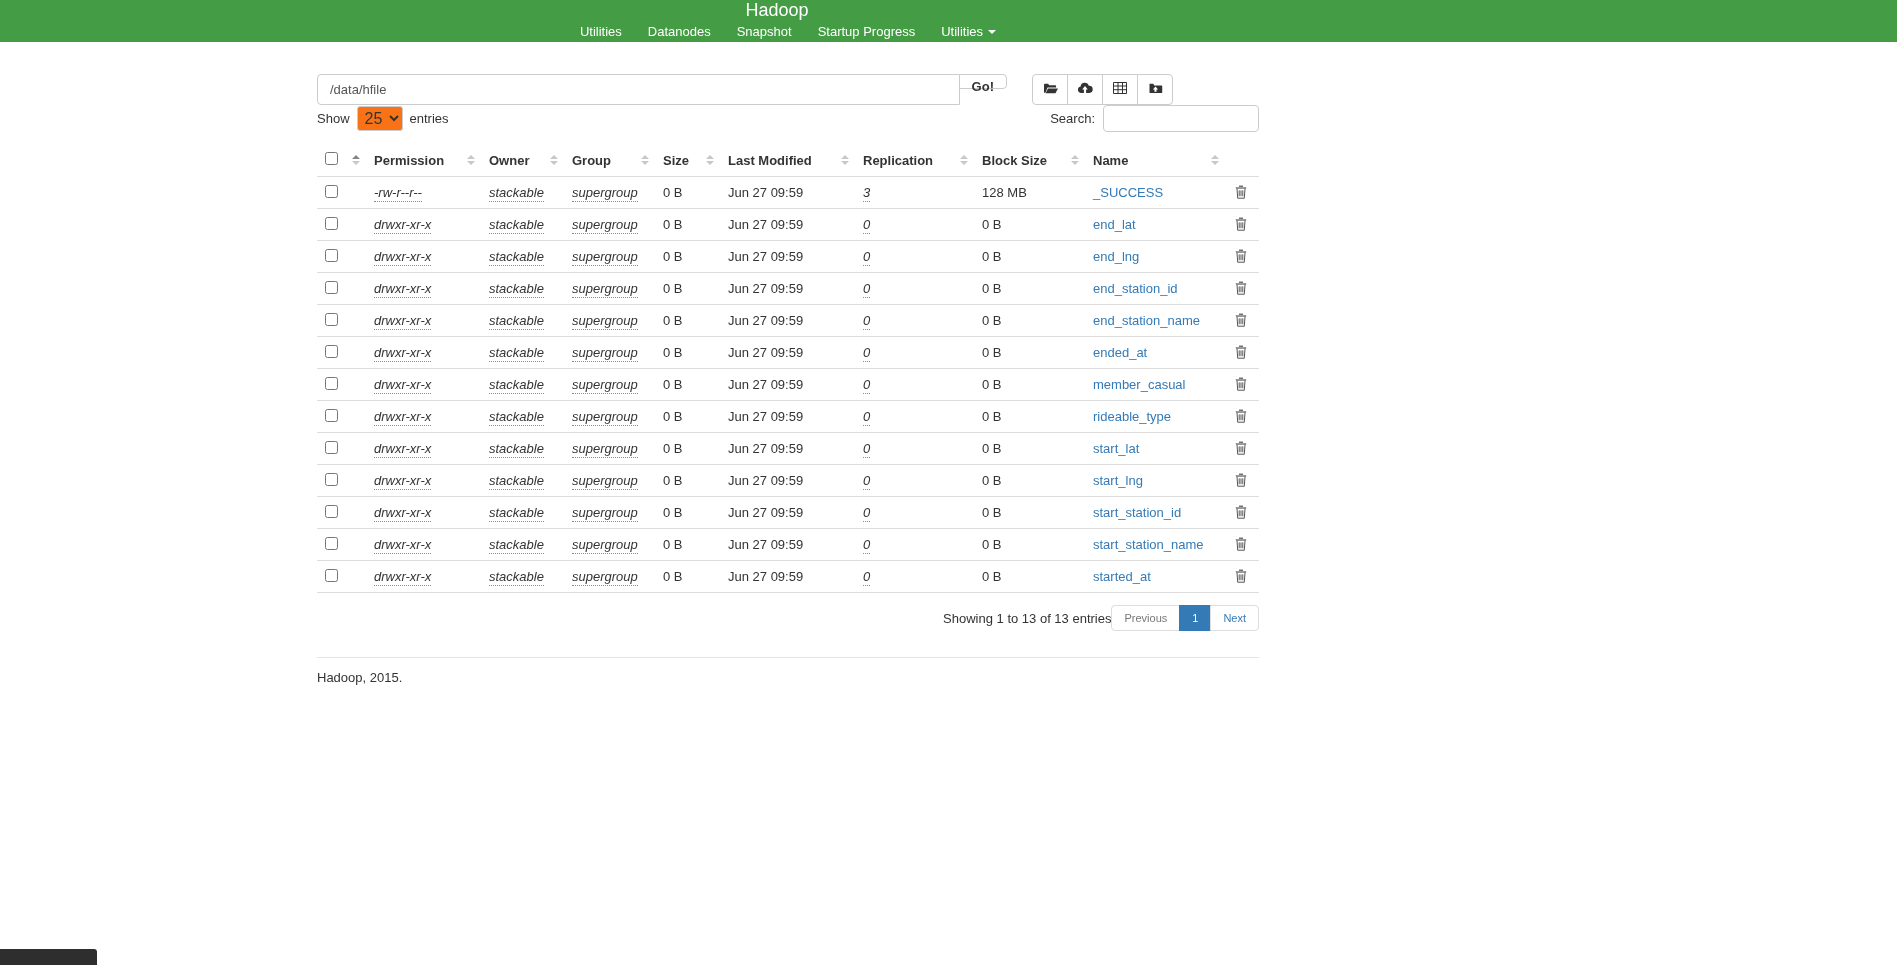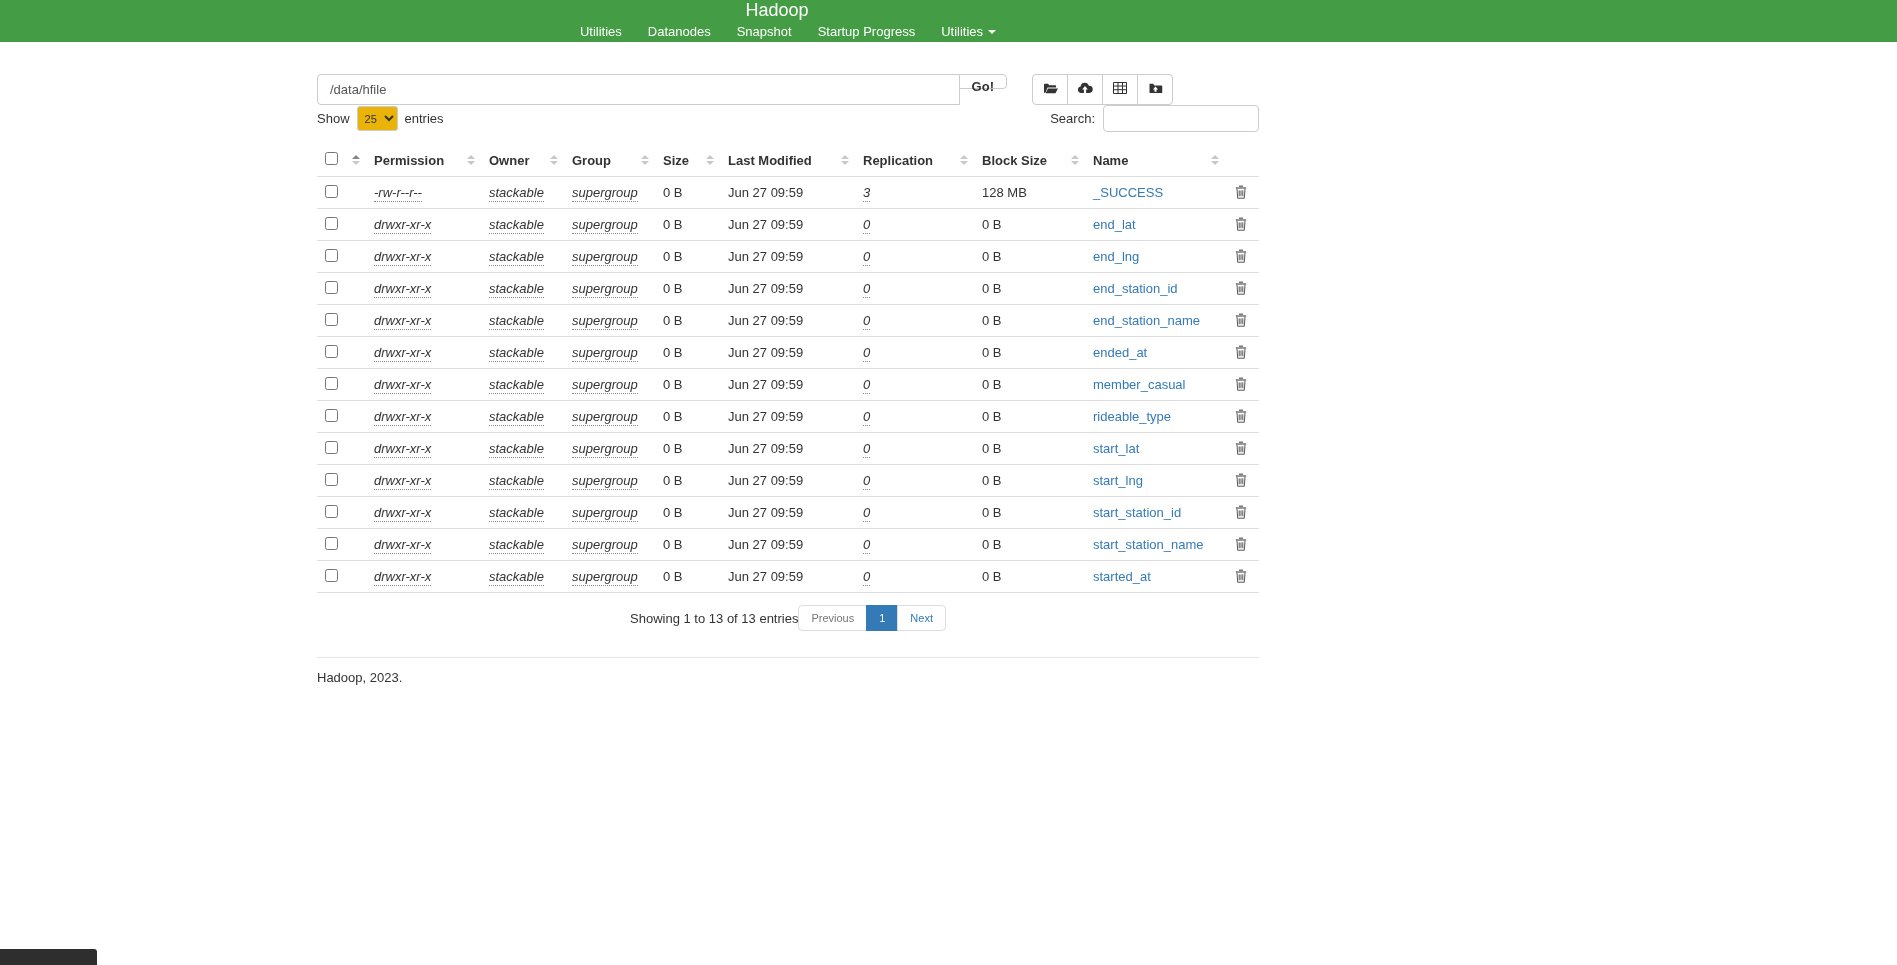--- a/index.html
+++ b/index.html
@@ -64,21 +64,21 @@
   .tool-btn:first-child { border-radius: 4px 0 0 4px; margin-left: 0; }
   .tool-btn:last-child { border-radius: 0 4px 4px 0; }
 
   
   .dt-controls {
     display: flex; justify-content: space-between; align-items: center;
   }
   .dt-length { display: flex; align-items: center; gap: 7px; }
   .dt-length select {
     height: 25px; border: 1px solid #ccc; border-radius: 3px;
-    font-size: 11px; padding: 2px 3px; color: #333; background: #eab308;
+    font-size: 16px; padding: 2px 3px; color: #333; background: #f97316;
     font-family: "Liberation Sans", sans-serif;
   }
   .dt-search { display: flex; align-items: center; }
   .dt-search label { margin-right: 8px; }
   .dt-search input {
     width: 156px; height: 27px; border: 1px solid #ccc; border-radius: 4px;
     padding: 4px 8px; font-size: 13px; outline: none;
     font-family: "Liberation Sans", sans-serif;
   }
 
@@ -106,21 +106,21 @@
   .sort-icon i.up   { border-bottom: 4px solid #c8c8c8; }
   .sort-icon i.down { border-top: 4px solid #c8c8c8; }
   .sort-icon.sorted i.up { border-bottom-color: #858585; }
   input[type="checkbox"] { width: 13px; height: 13px; margin: 0; cursor: pointer; }
   .dotted { border-bottom: 1px dotted #8c8c8c; cursor: help; padding-bottom: 1px; font-style: italic; }
   a.name-link { color: #337ab7; text-decoration: none; cursor: pointer; }
   .trash-btn { background: none; border: none; cursor: pointer; padding: 2px; line-height: 0; }
 
   
   .dt-footer {
-    display: flex; justify-content: center; align-items: center;
+    display: flex; justify-content: flex-end; align-items: center;
     margin-top: 12px;
   }
   ul.pagination { list-style: none; display: flex; }
   ul.pagination li a {
     display: block; padding: 6px 12px; border: 1px solid #ddd;
     background: #fff; color: #337ab7; margin-left: -1px;
     text-decoration: none; font-size: 11px; cursor: pointer;
   }
   ul.pagination li:first-child a { border-radius: 4px 0 0 4px; margin-left: 0; }
   ul.pagination li:last-child a  { border-radius: 0 4px 4px 0; }
@@ -625,17 +625,17 @@
       <li class="active">
           <a>1</a>
         </li>
       <li>
           <a>Next</a>
         </li>
     </ul>
   </div>
 
   <hr class="footer-rule">
-  <p class="footer-text">Hadoop, 2023.</p>
+  <p class="footer-text">Hadoop, 2015.</p>
 
 </div>
 
 <div class="status-bubble"></div>
 
 </body></html>

